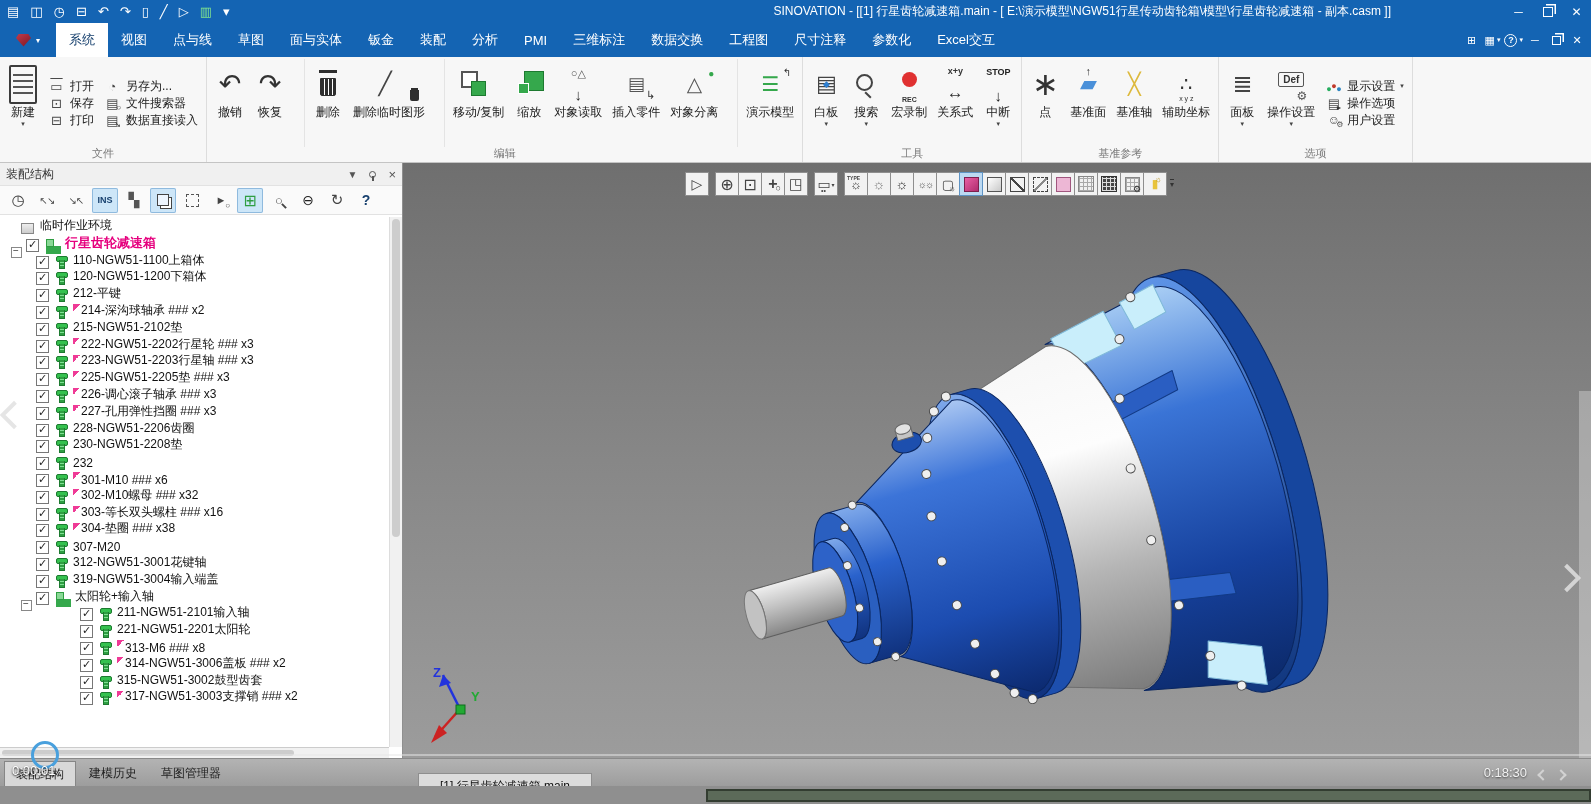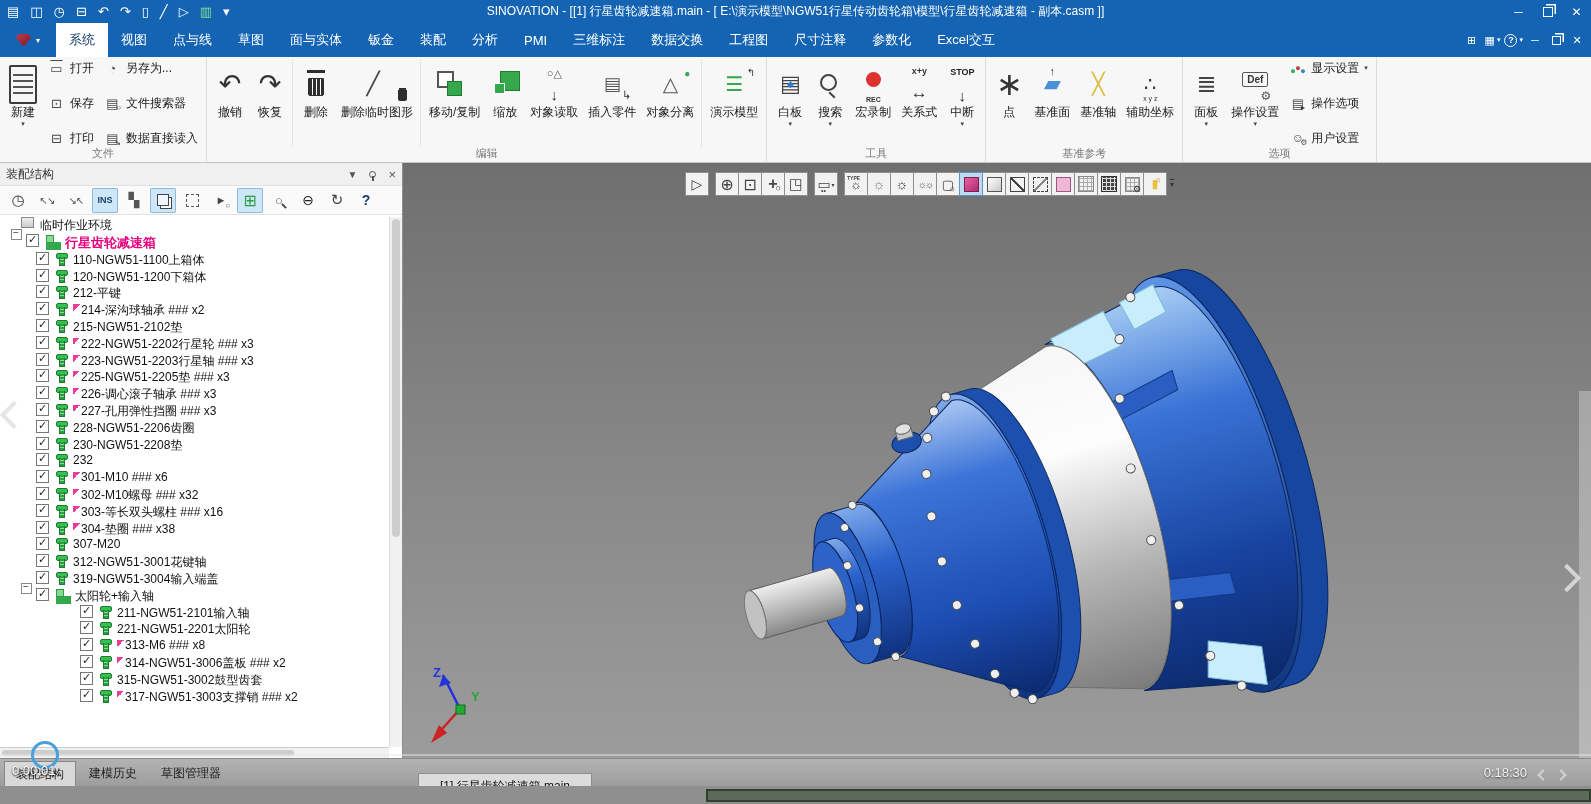--- a/index.html
+++ b/index.html
@@ -4,21 +4,21 @@
 <style>
   *{box-sizing:border-box;margin:0;padding:0}
   html,body{width:1591px;height:804px;overflow:hidden}
   body{position:relative;font-family:"Liberation Sans","DejaVu Sans",sans-serif;background:#8b8b8b;user-select:none}
 
   
   .titlebar{position:absolute;top:0;left:0;right:0;height:23px;background:#1464b3;display:flex;align-items:center;color:#fff;z-index:30}
   .qat{display:flex;gap:11px;padding-left:7px;align-items:center}
   .qi{font-size:13px;line-height:1;color:#fff;cursor:default}
   .qi[data-green="true"]{color:#7fe28f}
-  .title{position:absolute;left:200px;right:200px;text-align:center;font-size:12px;white-space:nowrap;overflow:hidden;pointer-events:none}
+  .title{position:absolute;left:200px;right:200px;text-align:right;font-size:12px;white-space:nowrap;overflow:hidden;pointer-events:none}
   .win-btns{margin-left:auto;display:flex;height:100%}
   .wb{width:29px;height:100%;display:flex;align-items:center;justify-content:center;font-size:12px;position:relative}
   .wb[data-name="restore-button"]::before{content:"";width:8px;height:8px;border:1px solid #fff;box-shadow:2px -2px 0 -0.5px #1464b3,3px -3px 0 0 #fff}
 
   
   .menubar{position:absolute;top:23px;left:0;right:0;height:34px;background:#1464b3;display:flex;align-items:stretch;color:#fff;z-index:29}
   .appbtn{width:56px;display:flex;align-items:center;justify-content:center;gap:5px;cursor:pointer}
   .app-gem{width:15px;height:13px;background:linear-gradient(145deg,#c23a4a,#7c1622);clip-path:polygon(20% 0,80% 0,100% 35%,50% 100%,0 35%)}
   .app-arrow{font-size:8px;color:#fff}
   .mtab{padding:0 13px;display:flex;align-items:center;font-size:13px;cursor:pointer;white-space:nowrap}
@@ -30,27 +30,27 @@
   .mri[data-arrow="true"] .marrow{display:inline}
   .mri[data-name="restore-button-small"]::before{content:"";width:7px;height:7px;border:1px solid #fff;box-shadow:2px -2px 0 -0.5px #1464b3,3px -3px 0 0 #fff}
 
   
   .ribbon{position:absolute;top:57px;left:0;right:0;height:106px;background:#f7f7f7;border-bottom:1px solid #c4c4c4;display:flex;z-index:28}
   .rgroup{position:relative;display:flex;flex-direction:column;padding:2px 3px 15px;border-right:1px solid #ddd}
   .rgroup-label{position:absolute;bottom:1px;left:0;right:0;text-align:center;font-size:11px;color:#7a7a7a;white-space:nowrap}
   .rbody{display:flex;align-items:stretch;height:88px}
   .rbigs{display:flex}
   .rbig{display:flex;flex-direction:column;align-items:center;padding:4px 5px 0;cursor:pointer}
-  .rbig[data-sep="true"]{border-left:1px solid #e4e4e4;margin-left:2px;padding-left:8px}
+  .rbig[data-sep="true"]{border-left:1px solid #e4e4e4;margin-left:14px;padding-left:8px}
   .ricon{height:42px;width:100%;min-width:30px;display:flex;align-items:center;justify-content:center;position:relative}
   .rlabel{font-size:12px;color:#222;white-space:nowrap;line-height:15px}
   .rarrow{display:none;font-size:7px;color:#444;line-height:8px}
   .rbig[data-arrow="true"] .rarrow{display:block}
   .rcols{display:flex}
-  .rcol{display:flex;flex-direction:column;justify-content:center;gap:18px;padding:0 5px}
+  .rcol{display:flex;flex-direction:column;justify-content:center;gap:0;padding:0 5px}
   .rsmall{display:flex;align-items:center;gap:5px;font-size:12px;color:#222;white-space:nowrap;cursor:pointer}
   .sicon{width:17px;height:17px;display:flex;align-items:center;justify-content:center;font-size:13px;color:#4a4a4a;position:relative}
   .sarrow{display:none;font-size:7px;color:#444}
   .rsmall[data-arrow="true"] .sarrow{display:inline}
 
   
   .rbig[data-icon="new-doc"] .ricon::before{content:"";width:20px;height:27px;border:2px solid #3c3c3c;border-radius:2px;background:repeating-linear-gradient(0deg,transparent 0 4px,#555 4px 6px) content-box;padding:4px 2px}
   .rbig[data-icon="undo"] .ricon::before{content:"↶";font-size:27px;color:#333}
   .rbig[data-icon="redo"] .ricon::before{content:"↷";font-size:27px;color:#333}
   .rbig[data-icon="trash"] .ricon::before{content:"";width:14px;height:16px;margin-top:6px;background:repeating-linear-gradient(90deg,#2e2e2e 0 3px,#fff 3px 4px);border:1px solid #2e2e2e;border-radius:0 0 2px 2px}
@@ -129,21 +129,21 @@
   .pt-btn[data-icon="pick"]::after{content:"○";position:absolute;font-size:8px;bottom:3px;right:4px}
   .pt-btn[data-icon="boltgrid"]::before{content:"⊞";font-size:16px;color:#2f9e42}
   .pt-btn[data-icon="zoomin"]::before{content:"○";font-size:13px;font-weight:bold}
   .pt-btn[data-icon="zoomin"]::after{content:"";position:absolute;width:2px;height:6px;background:#444;transform:rotate(-45deg);bottom:4px;right:7px}
   .pt-btn[data-icon="zoomout"]::before{content:"⊖";font-size:14px;color:#222}
   .pt-btn[data-icon="refresh"]::before{content:"↻";font-size:15px}
   .pt-btn[data-icon="help"]::before{content:"?";font-size:14px;font-weight:bold;color:#17406e}
 
   
   .sp-tree{flex:1;overflow:hidden;padding-top:2px;position:relative}
-  .trow{height:16.8px;display:flex;align-items:flex-start;font-size:12px;white-space:nowrap;cursor:default;padding-left:10px}
+  .trow{height:16.8px;display:flex;align-items:flex-end;font-size:12px;white-space:nowrap;cursor:default;padding-left:10px}
   .trow[data-level="0"]{padding-left:5px}
   .trow[data-level="1"]{}
   .trow[data-level="2"]{padding-left:20px}
   .trow[data-level="3"]{padding-left:64px}
   .expander{width:16px;flex:none;visibility:hidden;position:relative}
   .trow[data-expander="true"] .expander{visibility:visible}
   .expander::before{content:"";position:absolute;left:1px;top:-5px;width:9px;height:9px;border:1px solid #888;background:#fff}
   .expander::after{content:"−";position:absolute;left:3px;top:-7px;font-size:10px;color:#333}
   .cbx{width:13px;height:13px;border:1px solid #777;background:#fff;margin-right:6px;flex:none;position:relative}
   .trow[data-checked="true"] .cbx::after{content:"✓";position:absolute;left:1px;top:-2px;font-size:11px;font-weight:bold;color:#222}

